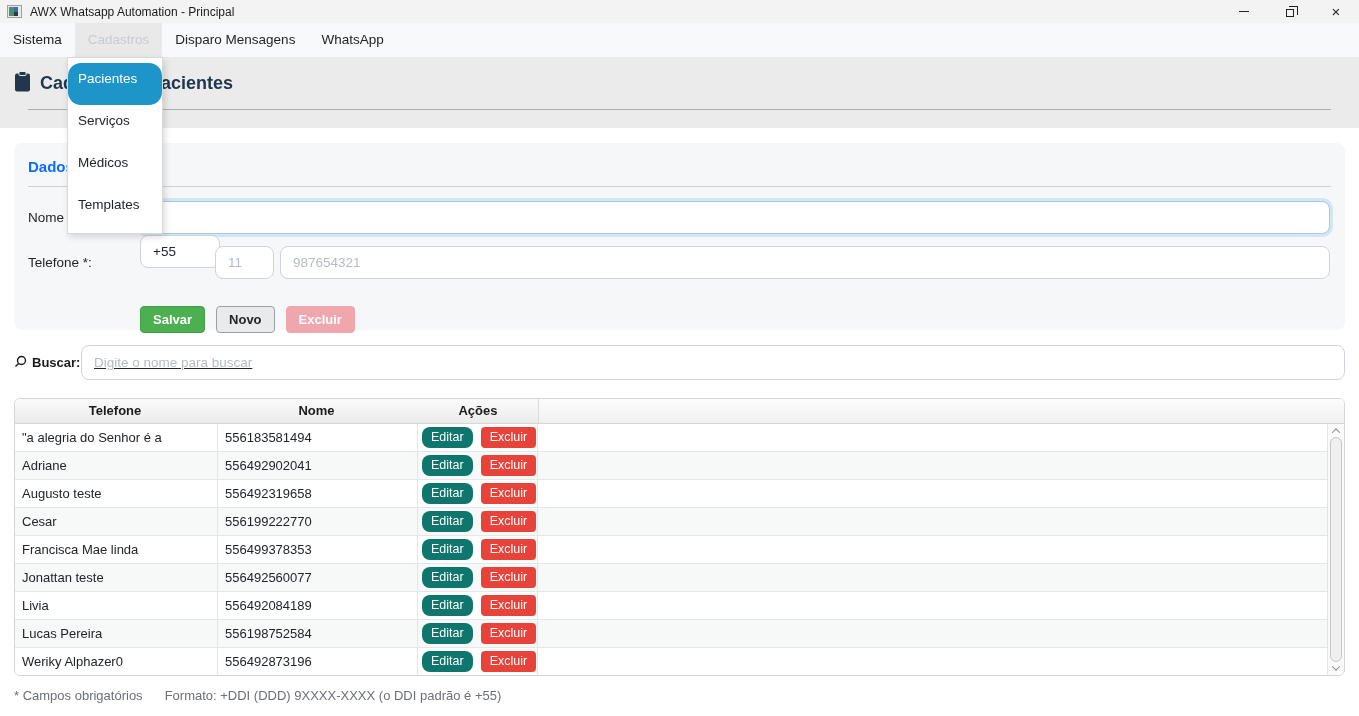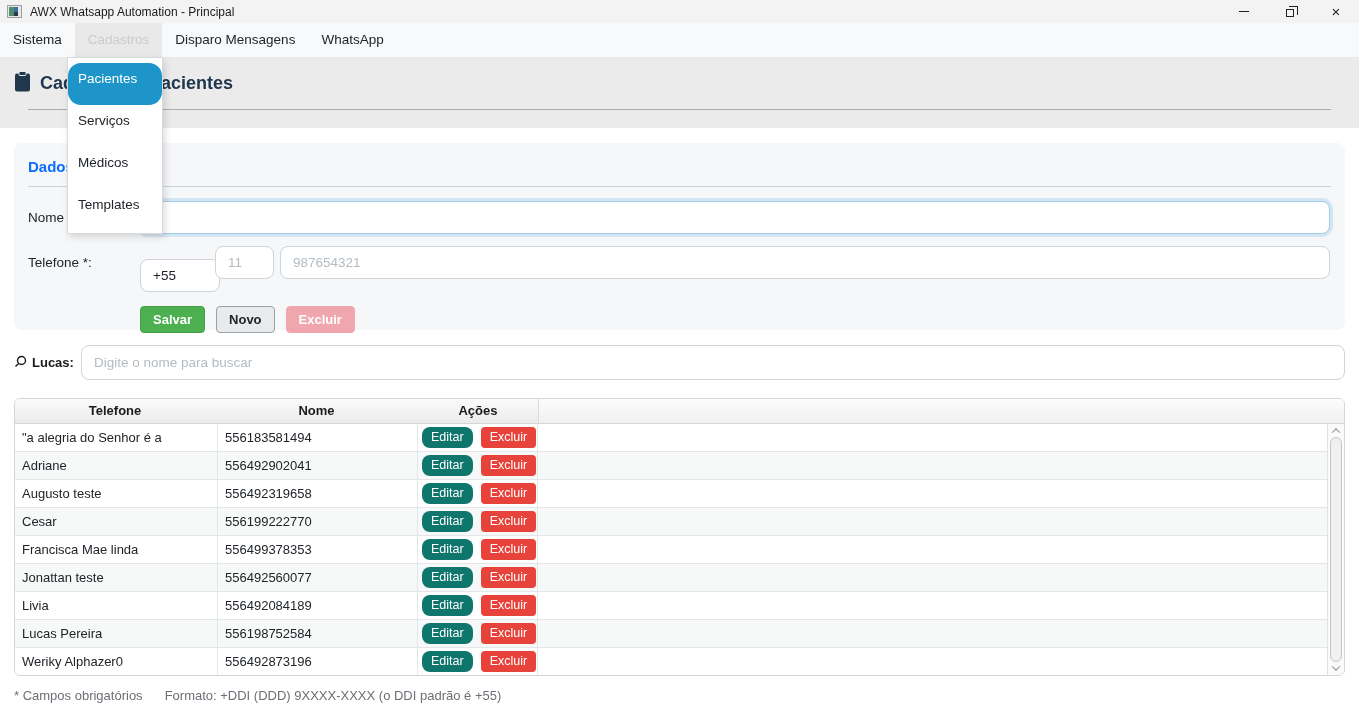--- a/index.html
+++ b/index.html
@@ -70,37 +70,37 @@
     font-family:"Liberation Sans", sans-serif; font-size:13.5px; color:#212529;
     padding:0 12px; outline:none;
   }
   .input::placeholder { color:#b4bcc2; }
   .nome-wrap { position:absolute; left:126px; top:58px; width:1190px; height:33px; }
   .nome-input {
     width:100%; height:100%;
     border:1px solid #9fcde6; box-shadow:0 0 0 3px rgba(60,150,220,.18);
   }
   .caret { position:absolute; left:11px; top:8px; width:1px; height:17px; background:#333; }
-  .ddi    { position:absolute; left:126px; top:116px; width:80px;  height:33px; }
+  .ddi    { position:absolute; left:126px; top:92px; width:80px;  height:33px; }
   .ddd    { position:absolute; left:201px; top:103px; width:59px;  height:33px; }
   .numero { position:absolute; left:266px; top:103px; width:1050px; height:33px; }
   .form-buttons { position:absolute; left:126px; top:147px; display:flex; gap:11px;margin-top:16px; }
   .btn {
     border-radius:4px; font-family:"Liberation Sans", sans-serif;
     font-size:13px; font-weight:bold; padding:5px 12px; cursor:pointer; border:1px solid transparent;
   }
   .btn.salvar { background:#4caf50; border-color:#43a047; color:#fff; }
   .btn.novo { background:#e9eaeb; border-color:#9aa0a6; color:#212529; }
   .btn.excluir-disabled { background:#f0a6ad; border-color:#f0a6ad; color:#fff; cursor:default; }
 
   
   .search-wrap { position:absolute; left:14px; right:14px; top:217px; height:35px; }
   .search-head { position:absolute; left:0; top:0; height:35px; display:flex; align-items:center; gap:5px; }
   .search-label { font-size:13px; font-weight:bold; color:#1b1b1b; }
-  .search-input { position:absolute; left:67px; right:0; top:0; height:35px; }
+  .search-input { position:absolute; left:67px; right:0; top:0; height:35px;text-decoration:underline; }
 
   
   .table {
     position:absolute; left:14px; top:270px; width:1331px; height:278px;
     border:1px solid #d4d7da; border-radius:6px; background:#fff; overflow:hidden;
   }
   .thead {
     display:flex; height:25px; line-height:24px;
     background:linear-gradient(#fbfbfb,#ebebeb); border-bottom:1px solid #d4d7da;
     font-weight:bold; font-size:13px; color:#1b1b1b;
@@ -222,21 +222,21 @@
     </div>
 
     <div class="search-wrap">
       <div class="search-head">
         <span>
           <svg width="13" height="13" viewBox="0 0 13 13">
             <circle cx="7.5" cy="5.5" r="4" fill="none" stroke="#1b1b1b" stroke-width="1.4"></circle>
             <line x1="1.5" y1="11.5" x2="4.6" y2="8.4" stroke="#1b1b1b" stroke-width="1.4"></line>
           </svg>
         </span>
-        <span class="search-label">Lucas:</span>
+        <span class="search-label">Buscar:</span>
       </div>
       <input type="text" class="input search-input" placeholder="Digite o nome para buscar" style="">
     </div>
 
     <div class="table">
       <div class="thead">
         <div class="th th-tel">Telefone</div>
         <div class="th th-nome">Nome</div>
         <div class="th th-acoes">Ações</div>
         <div class="th th-filler"></div>

